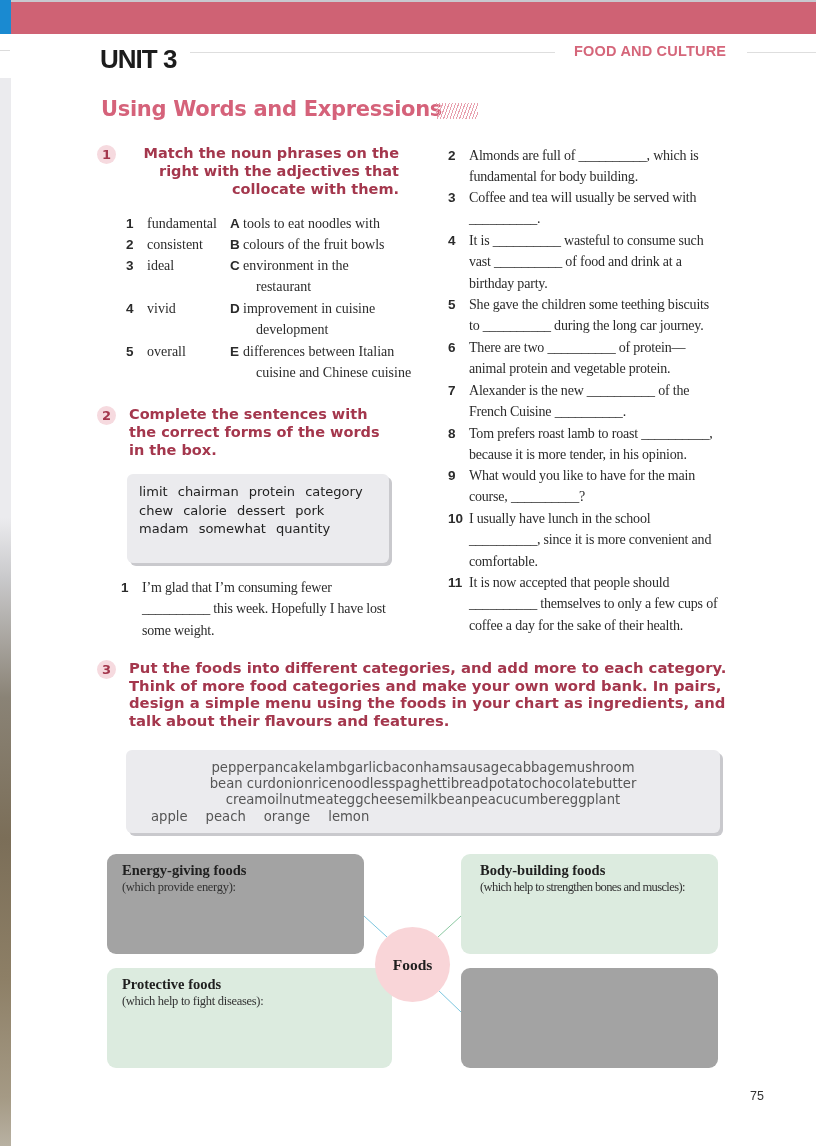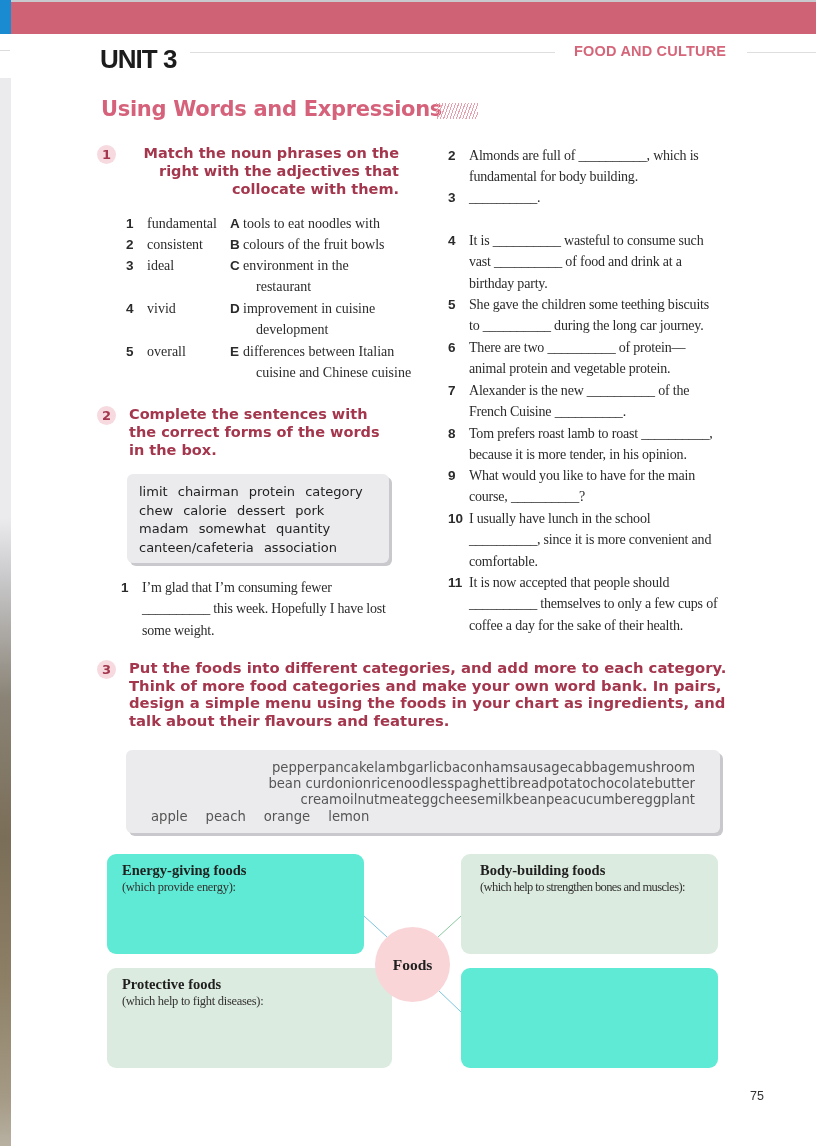--- a/index.html
+++ b/index.html
@@ -27,29 +27,29 @@
   .match-row { position: absolute; left: 126px; font-size: 14px; line-height: 21px; }
   .match-num { position: absolute; left: 0; font-family: "Liberation Sans", sans-serif; font-weight: bold; font-size: 13.5px; color: #2b2b2b; }
   .match-adj { position: absolute; left: 21px; white-space: nowrap; }
   .match-letter { position: absolute; left: 104px; font-family: "Liberation Sans", sans-serif; font-weight: bold; font-size: 13.5px; }
   .match-phrase { position: absolute; left: 117px; width: 170px; }
 
   .wordbox { position: absolute; background: #ebebee; border-radius: 6px; box-shadow: 3px 3px 0 #c9c9cd; font-family: "DejaVu Sans Mono", monospace; color: #222; }
   .wordbox-1 { left: 127px; top: 474px; width: 262px; height: 89px; padding: 9px 12px; font-size: 13px; line-height: 18.6px; font-family: "DejaVu Sans", sans-serif; }
   .wordbox-1 .wline { white-space: nowrap; word-spacing: 6px; }
   .wordbox-2 { left: 126px; top: 750px; width: 594px; height: 83px; padding: 10px 25px; font-size: 13.2px; line-height: 16.2px; font-family: "DejaVu Sans", sans-serif; color: #555; }
-  .wordbox-2 .wline { white-space: nowrap; display: flex; justify-content: flex-end; }
+  .wordbox-2 .wline { white-space: nowrap; display: flex; justify-content: center; }
   .wordbox-2 .wline.short { justify-content: flex-start; gap: 18px; }
 
   .sent { position: absolute; font-size: 14px; line-height: 21.3px; color: #2b2b2b; }
   .sent-num { position: absolute; left: 0; top: 0; font-family: "Liberation Sans", sans-serif; font-weight: bold; font-size: 13.5px; }
   .sent-text { position: absolute; left: 21px; top: 0; width: 262px; letter-spacing: -0.2px; }
 
   .cat-box { position: absolute; border-radius: 9px; padding: 8px 15px; }
-  .cat-blue { background: #5eead4; }
+  .cat-blue { background: #a3a3a3; }
   .cat-green { background: #dcebdf; }
   .cat-title { font-weight: bold; font-size: 14.5px; color: #1f1f1f; line-height: 17px; }
   .cat-sub { font-size: 12.5px; color: #333; line-height: 16px; letter-spacing: -0.3px; }
 
   .foods-circle { position: absolute; left: 375px; top: 927px; width: 75px; height: 75px; border-radius: 50%; background: #f9d5d8; text-align: center; line-height: 75px; font-weight: bold; font-size: 15.5px; color: #1f1f1f; }
 
   .page-num { position: absolute; left: 750px; top: 1089px; font-family: "Liberation Sans", sans-serif; font-size: 12.5px; color: #333; }
 </style>
 </head>
 <body>
@@ -116,21 +116,20 @@
     </div>
   </div>
 
 <div class="ex-num" style="left:97px; top:406px;">2</div>
 <div class="ex-instr" style="left:129px; top:405px; width:270px;">Complete the sentences with the correct forms of the words in the box.</div>
 
 <div class="wordbox wordbox-1">
   <div class="wline">limit   chairman   protein   category</div>
   <div class="wline">chew   calorie   dessert   pork</div>
   <div class="wline">madam   somewhat   quantity</div>
-  <div class="wline">canteen/cafeteria   association</div>
 </div>
 
 <div id="sentences">
     <div class="sent" style="left: 121px; top: 577px;">
       <span class="sent-num">1</span>
       <div class="sent-text">
         <div>I’m glad that I’m consuming fewer</div>
         <div>__________ this week. Hopefully I have lost</div>
         <div>some weight.</div>
       </div>
@@ -138,20 +137,21 @@
     <div class="sent" style="left: 448px; top: 145px;">
       <span class="sent-num">2</span>
       <div class="sent-text">
         <div>Almonds are full of __________, which is</div>
         <div>fundamental for body building.</div>
       </div>
     </div>
     <div class="sent" style="left: 448px; top: 187px;">
       <span class="sent-num">3</span>
       <div class="sent-text">
+        <div>Coffee and tea will usually be served with</div>
         <div>__________.</div>
       </div>
     </div>
     <div class="sent" style="left: 448px; top: 230px;">
       <span class="sent-num">4</span>
       <div class="sent-text">
         <div>It is __________ wasteful to consume such</div>
         <div>vast __________ of food and drink at a</div>
         <div>birthday party.</div>
       </div>

